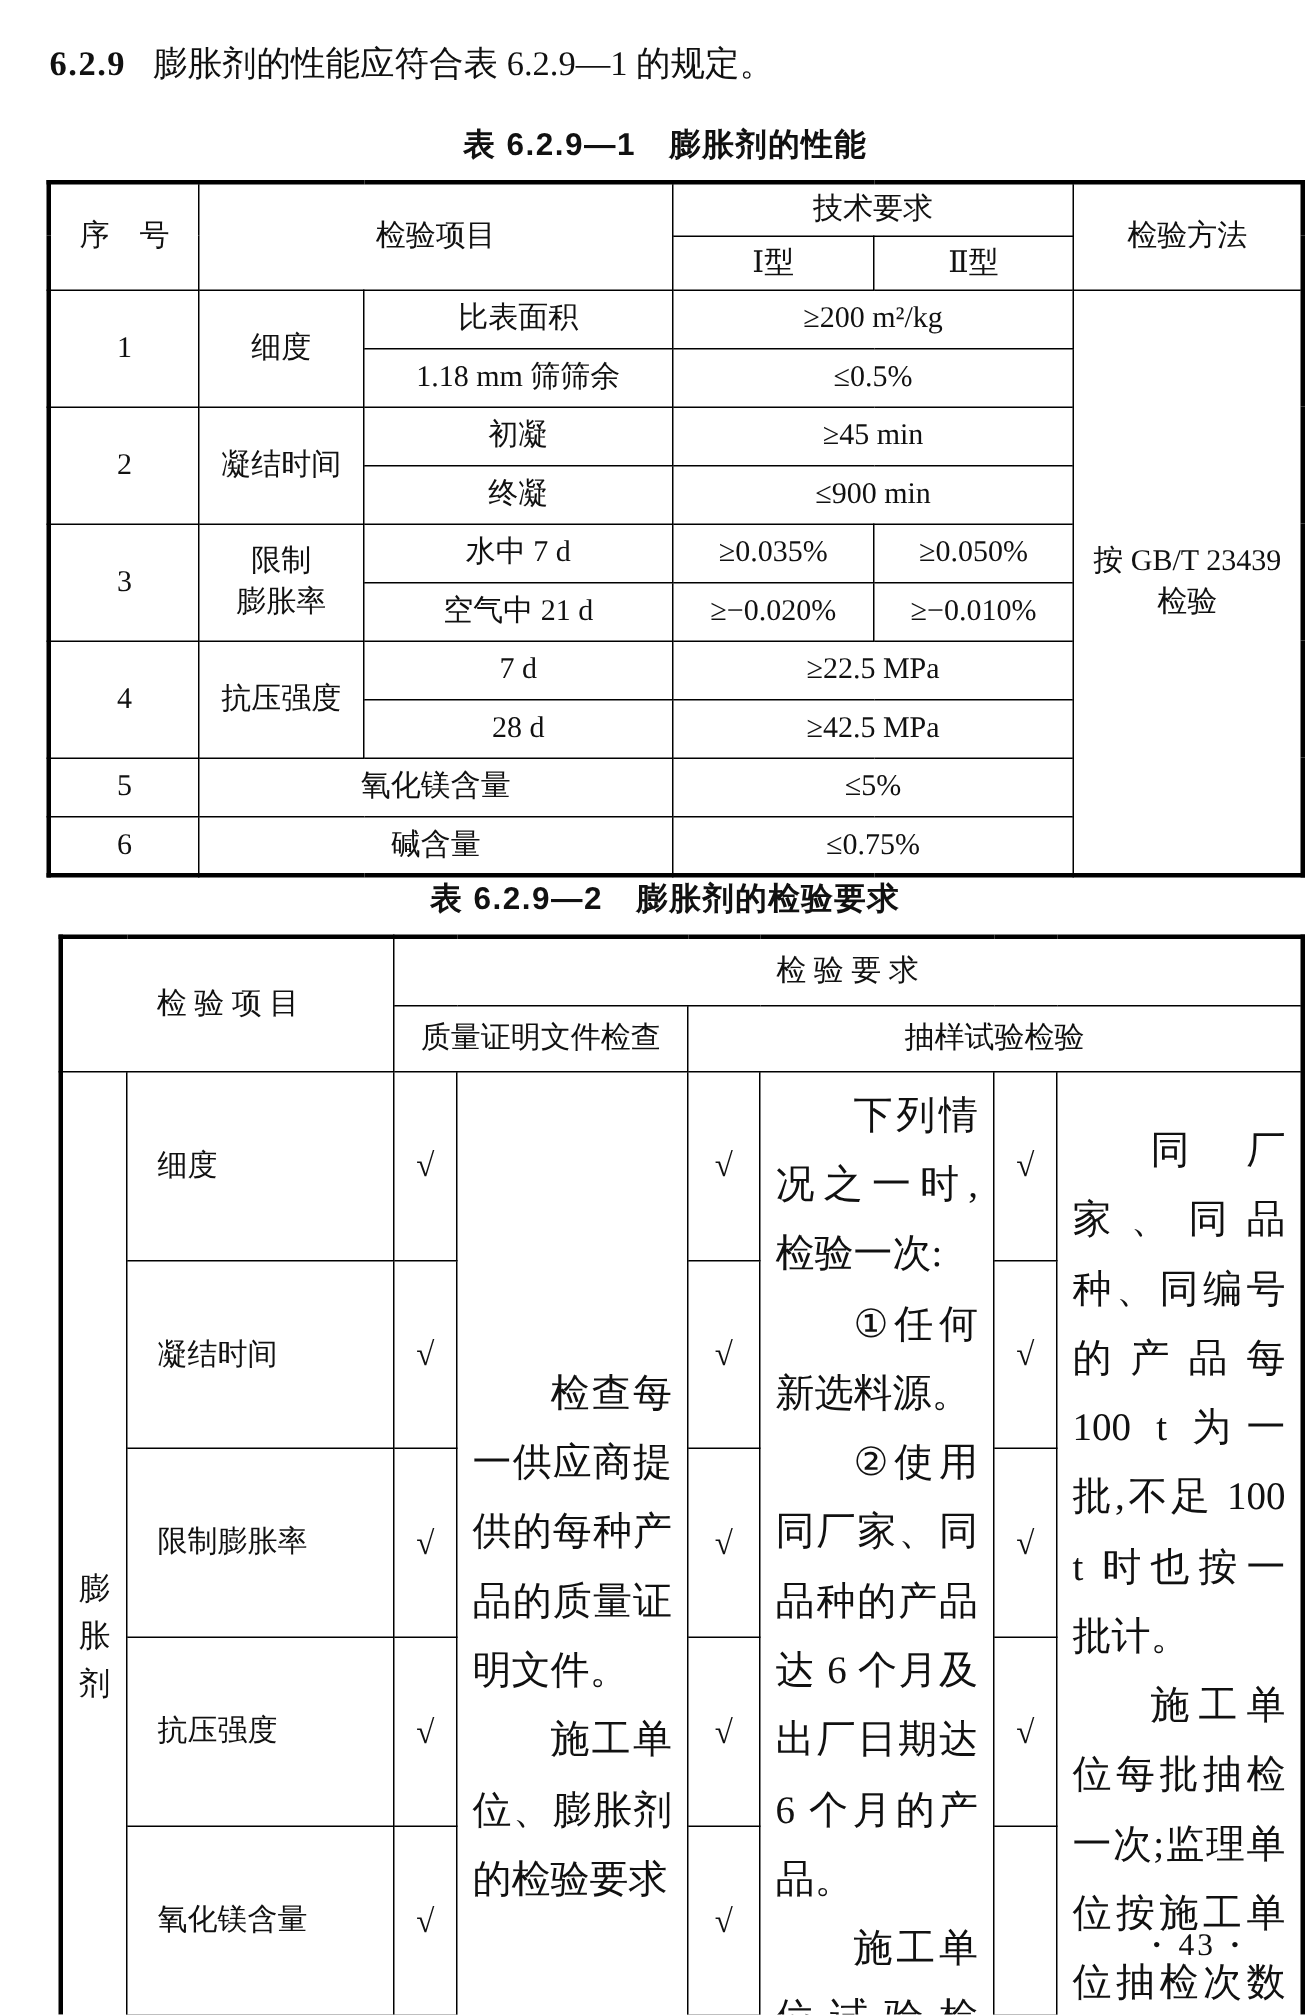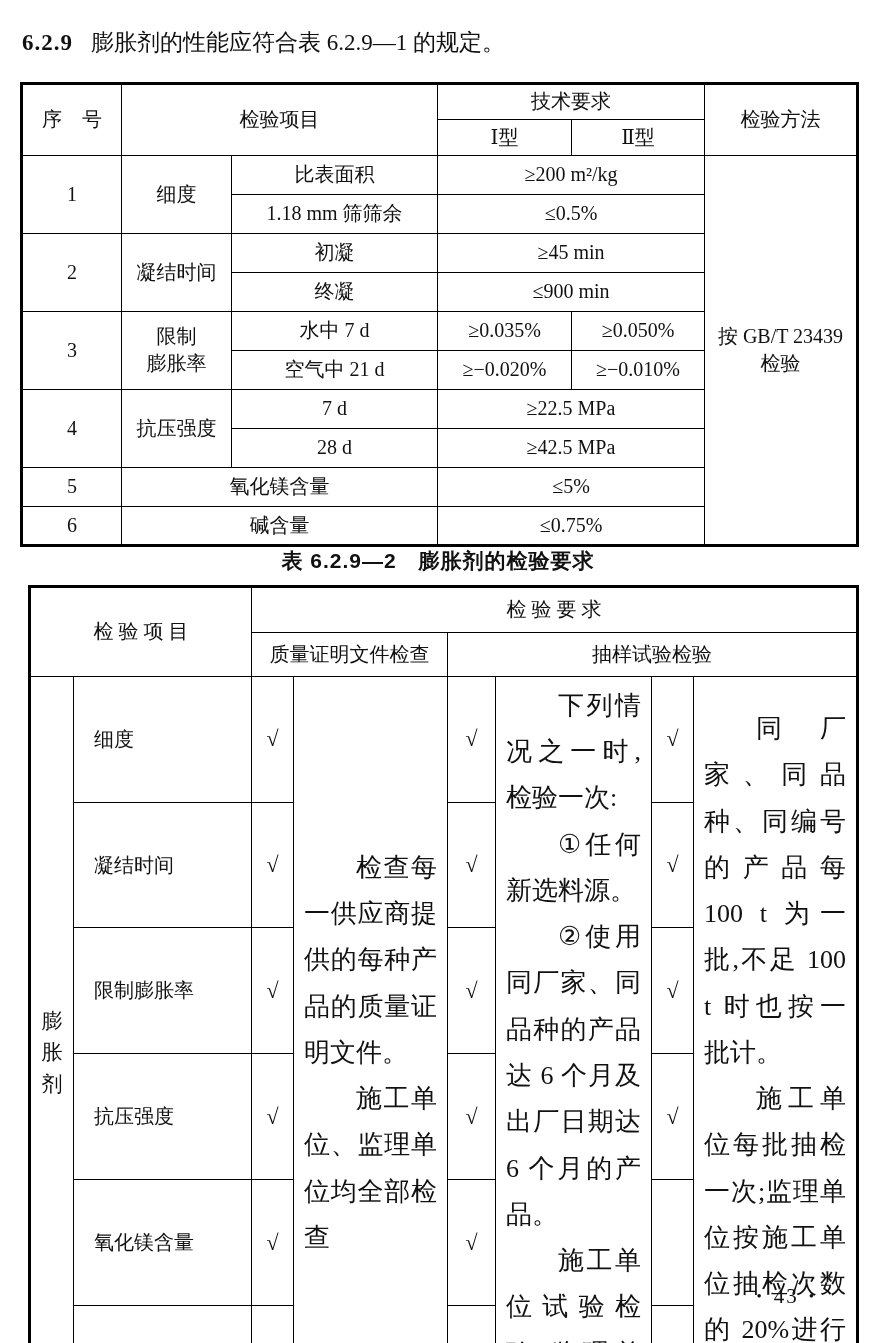--- a/index.html
+++ b/index.html
@@ -1,21 +1,21 @@
 <!DOCTYPE html>
 <html><head>
 <meta charset="utf-8">
 <style>
   html,body{margin:0;padding:0;}
   body{
     width:874px;height:1343px;position:relative;overflow:hidden;
     background:#ffffff;color:#111;
     font-family:"Liberation Serif","DejaVu Serif","DejaVu Sans",serif;
   }
-  .page{position:absolute;inset:0;padding:26px 18px 0 20px;box-sizing:border-box;}
+  .page{position:absolute;inset:0;padding:26px 18px 0 31px;box-sizing:border-box;}
 
   
   .section-heading{font-size:23px;line-height:1.3;margin:2px 0 24px 2px;}
   .section-number{font-weight:bold;margin-right:18px;letter-spacing:1px;}
 
   
   .tbl-title{
     text-align:center;font-family:"Liberation Sans","DejaVu Sans",sans-serif;
     font-weight:bold;font-size:21px;margin:0 0 10px 0;letter-spacing:1px;
   }
@@ -40,32 +40,33 @@
   .t2 .hr1{height:46px;}
   .t2 .hr2{height:44px;}
   .t2 .br{height:74px;}
   .t2 .item-cell{text-align:left;padding-left:20px;}
   .t2 .cat-cell{padding:0 10px;word-break:break-all;line-height:1.5;font-size:21px;}
   .t2 .check{font-size:22px;}
   .note-cell{padding:6px 10px;text-align:justify;vertical-align:middle;}
   .note-cell p{margin:0;text-indent:2em;font-size:26px;line-height:1.78;}
 
   
-  .footer{position:absolute;top:1284px;right:48px;font-size:21px;letter-spacing:2px;}
+  .footer{position:absolute;top:1284px;right:36px;font-size:21px;letter-spacing:2px;}
   .footer .dot{font-size:15px;vertical-align:2px;padding:0 10px;}
 </style>
 </head>
 <body>
 
 <div class="page">
 
   <div class="section-heading">
     <span class="section-number">6.2.9</span><span>膨胀剂的性能应符合表 6.2.9—1 的规定。</span>
   </div>
 
+  <div class="tbl-title">表 6.2.9—1　膨胀剂的性能</div>
 
   <table class="t1 outer">
     <colgroup>
       <col style="width:100px">
         <col style="width:110px">
         <col style="width:206px">
       <col style="width:134px">
         <col style="width:133px">
         <col style="width:153px">
     </colgroup>
@@ -166,21 +167,21 @@
       <th colspan="2">质量证明文件检查</th>
       <th colspan="4">抽样试验检验</th>
     </tr>
 
     <tr class="br">
       <td rowspan="6" class="cat-cell">膨胀剂</td>
       <td class="item-cell">细度</td>
       <td class="check">√</td>
       <td rowspan="6" class="note-cell">
         <p>检查每一供应商提供的每种产品的质量证明文件。</p>
-        <p>施工单位、监理单位均全部检查</p>
+        <p>施工单位、膨胀剂的检验要求</p>
       </td>
       <td class="check">√</td>
       <td rowspan="6" class="note-cell">
         <p>下列情况之一时,检验一次:</p>
         <p>①任何新选料源。</p>
         <p>②使用同厂家、同品种的产品达 6 个月及出厂日期达 6 个月的产品。</p>
         <p>施工单位试验检验;监理单位平行检验</p>
       </td>
       <td class="check">√</td>
       <td rowspan="6" class="note-cell">

